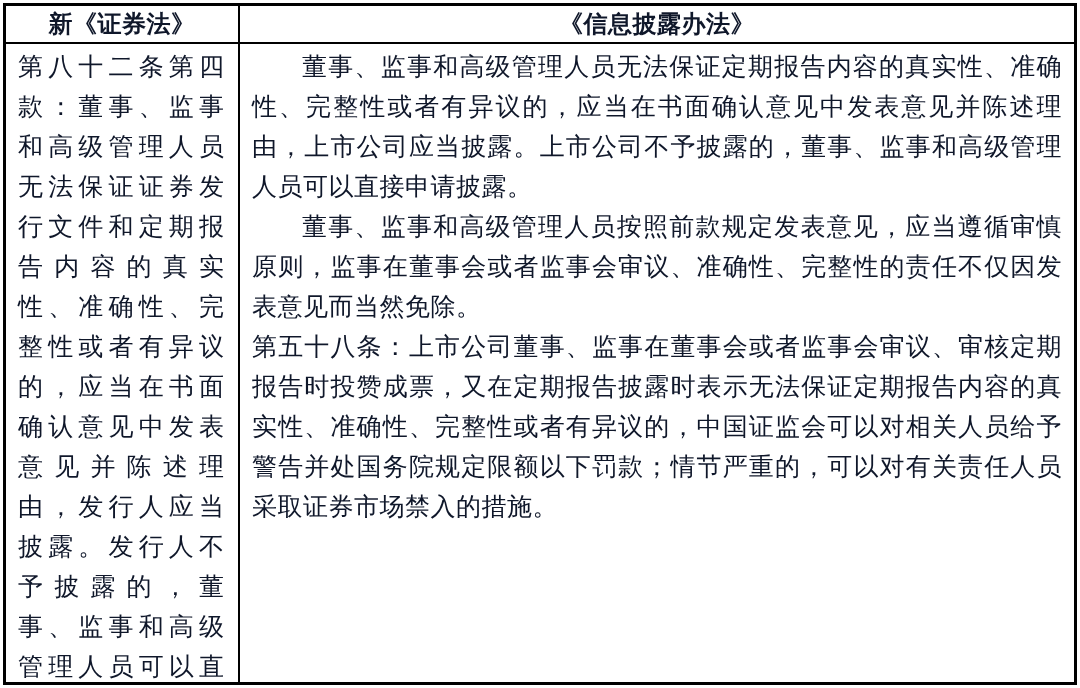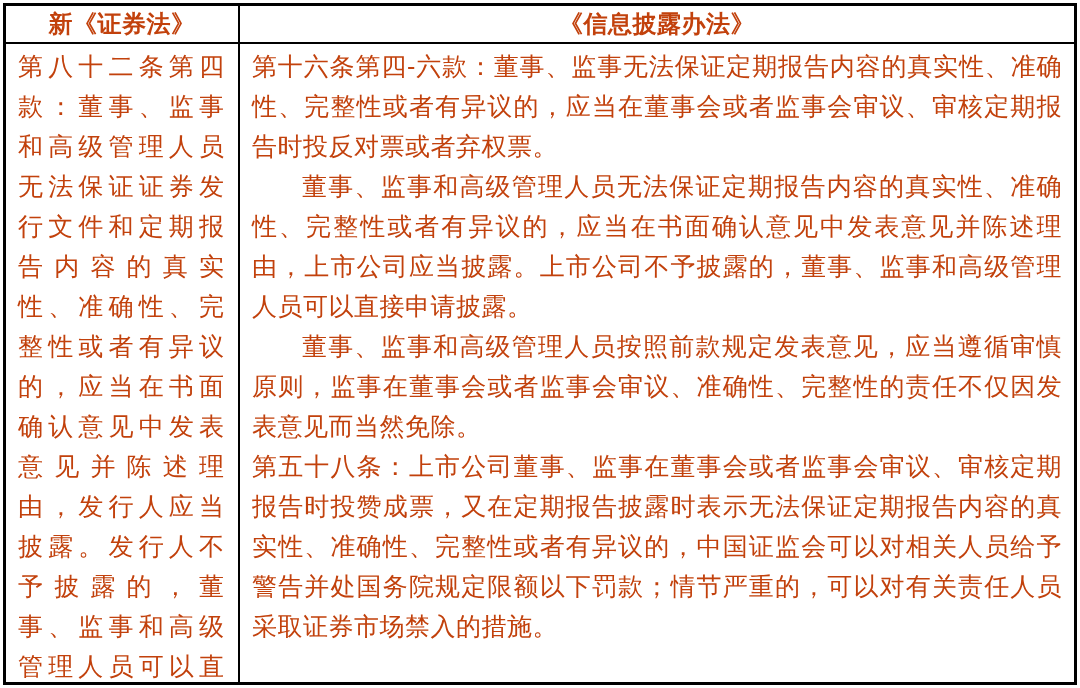--- a/index.html
+++ b/index.html
@@ -6,21 +6,21 @@
     margin: 0;
     padding: 0;
     background: #ffffff;
   }
   .page {
     width: 1080px;
     height: 688px;
     box-sizing: border-box;
     background: #ffffff;
     font-family: "Liberation Sans", "DejaVu Sans", sans-serif;
-    color: #c2410c;
+    color: #0f172a;
     padding: 3px;
   }
   .grid {
     width: 100%;
     height: 100%;
     box-sizing: border-box;
     display: grid;
     grid-template-columns: 234px 1fr;
     grid-template-rows: 38px 1fr;
     border: 3px solid #000000;
@@ -71,20 +71,19 @@
 <div class="page">
   <div class="grid">
 
     <div class="cell header-cell left-col">新《证券法》</div>
 
     <div class="cell header-cell">《信息披露办法》</div>
 
     <div class="cell body-cell left-body left-col">第八十二条第四款：董事、监事和高级管理人员无法保证证券发行文件和定期报告内容的真实性、准确性、完整性或者有异议的，应当在书面确认意见中发表意见并陈述理由，发行人应当披露。发行人不予披露的，董事、监事和高级管理人员可以直接申请披露。</div>
 
     <div class="cell body-cell right-body" id="right-paragraphs">
-        <p class="para">第十六条第四-六款：董事、监事无法保证定期报告内容的真实性、准确性、完整性或者有异议的，应当在董事会或者监事会审议、审核定期报告时投反对票或者弃权票。</p>
         <p class="para indent">董事、监事和高级管理人员无法保证定期报告内容的真实性、准确性、完整性或者有异议的，应当在书面确认意见中发表意见并陈述理由，上市公司应当披露。上市公司不予披露的，董事、监事和高级管理人员可以直接申请披露。</p>
         <p class="para indent">董事、监事和高级管理人员按照前款规定发表意见，应当遵循审慎原则，监事在董事会或者监事会审议、准确性、完整性的责任不仅因发表意见而当然免除。</p>
         <p class="para spacer">第五十八条：上市公司董事、监事在董事会或者监事会审议、审核定期报告时投赞成票，又在定期报告披露时表示无法保证定期报告内容的真实性、准确性、完整性或者有异议的，中国证监会可以对相关人员给予警告并处国务院规定限额以下罚款；情节严重的，可以对有关责任人员采取证券市场禁入的措施。</p>
       </div>
 
   </div>
 </div>
 
 </body></html>

